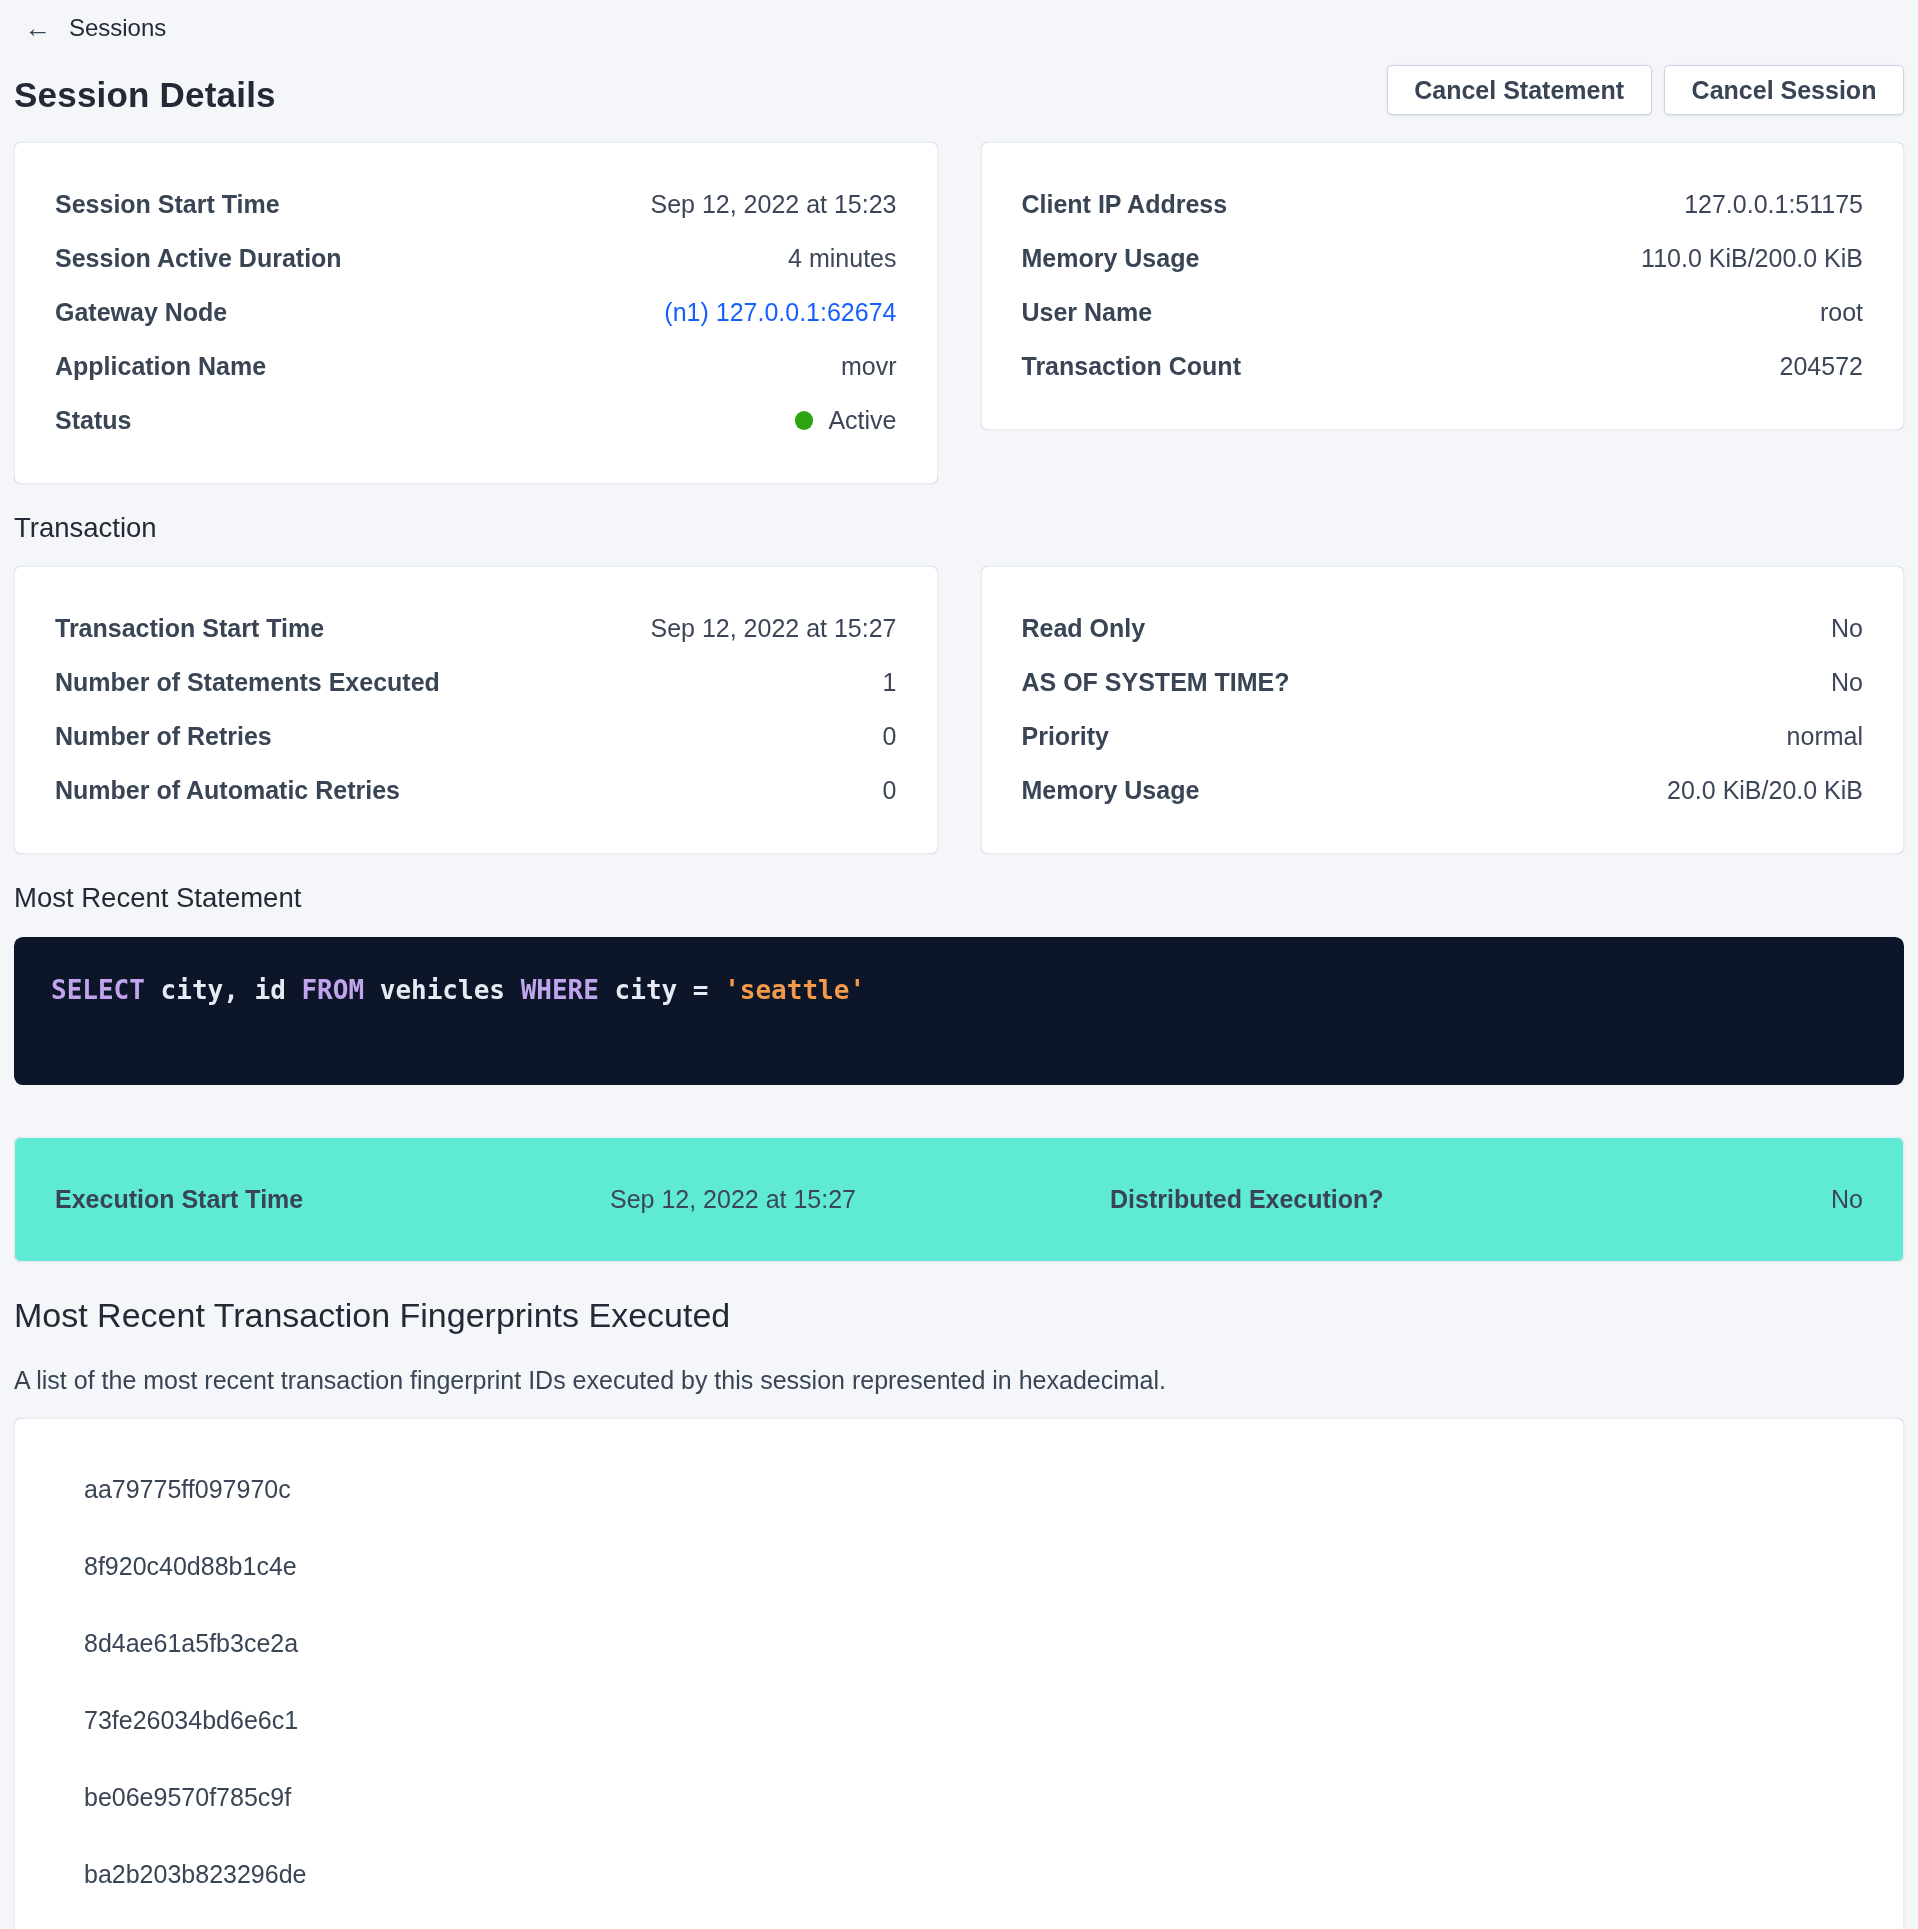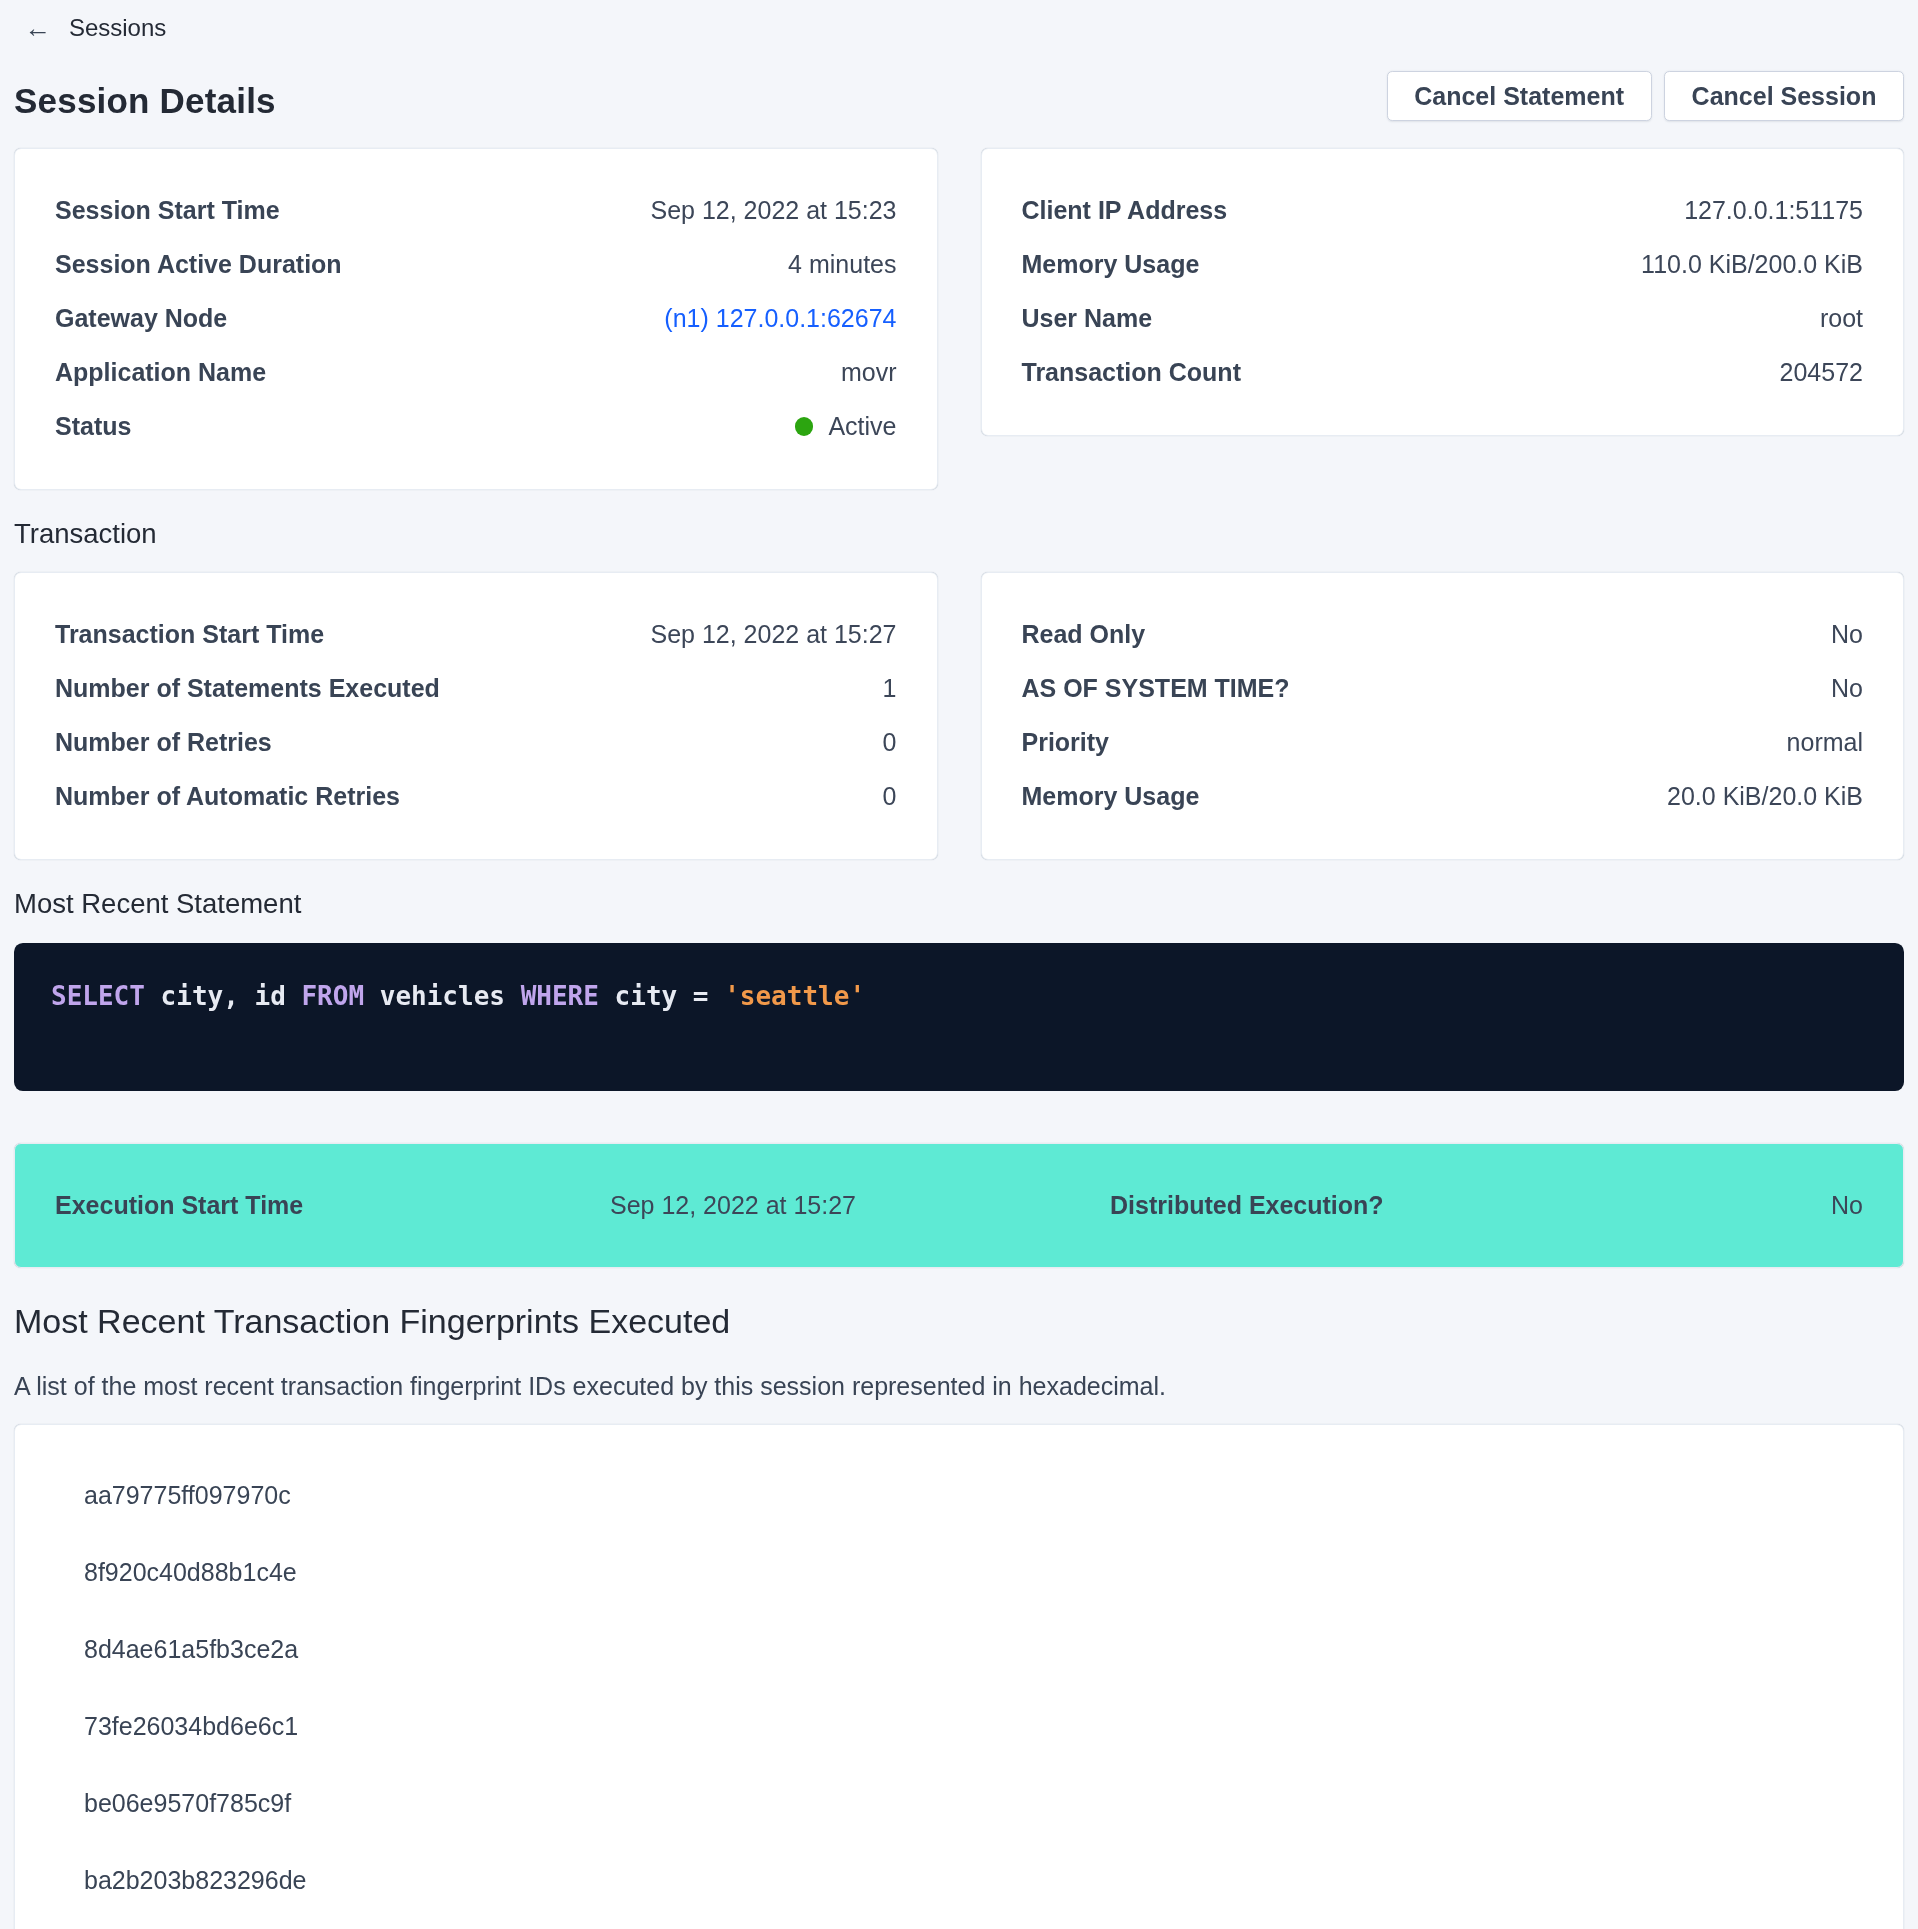--- a/index.html
+++ b/index.html
@@ -31,21 +31,20 @@
   .btn {
     background: #ffffff;
     border: 0.9px solid #cdd3e0;
     border-radius: 5.3px;
     height: 50px;
     padding: 0 26.6px;
     font-family: "Liberation Sans", sans-serif;
     font-size: 25px; font-weight: 700; color: #394455;
     cursor: pointer;
     box-shadow: 0 0.9px 1.8px rgba(67,90,111,.12);
-    margin-top: 6px;
   }
 
   
   .cards-row { display: flex; gap: 43px; align-items: flex-start; margin-top: 26.6px; }
   .card {
     background: #ffffff;
     border: 0.9px solid #e7ecf3;
     border-radius: 7px;
     box-shadow: 0 0 0.9px rgba(67,90,111,.4);
     padding: 35px 40px;

